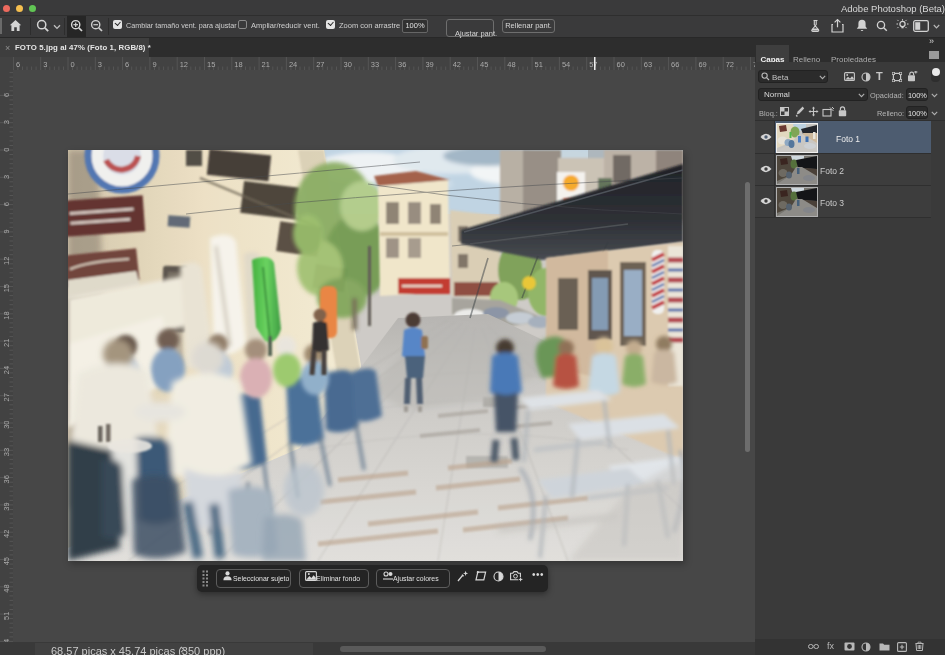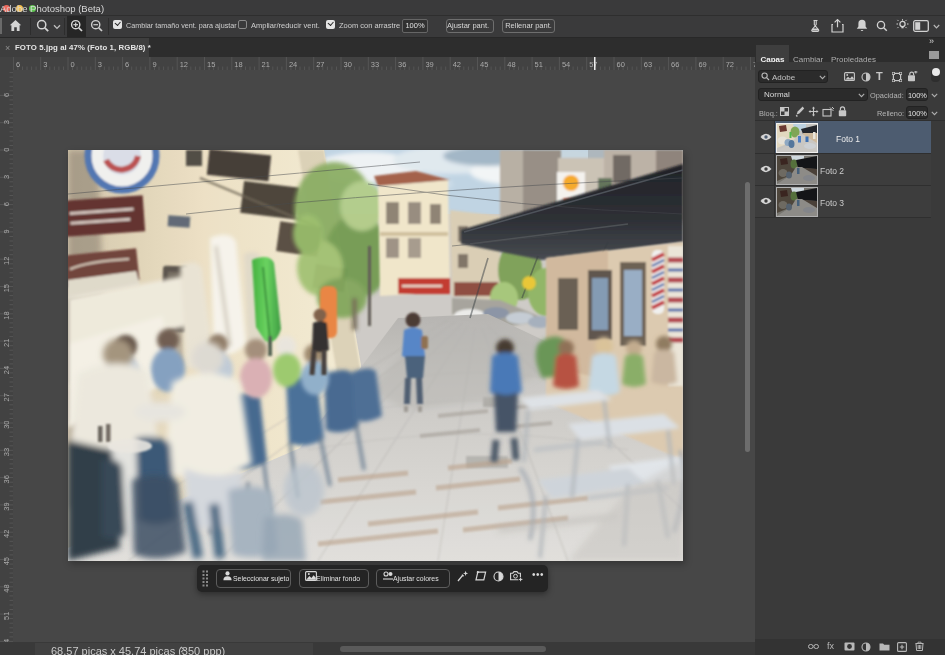--- a/index.html
+++ b/index.html
@@ -3,21 +3,21 @@
 <meta charset="utf-8">
 <style>
   * { margin:0; padding:0; box-sizing:border-box; }
   html,body { width:945px; height:655px; overflow:hidden; background:#474747;
     font-family:"Liberation Sans", sans-serif; -webkit-font-smoothing:antialiased; }
   .abs { position:absolute; }
   #stage { position:relative; width:945px; height:655px; }
   
   #titlebar { left:0; top:0; width:945px; height:15px; background:#3a3a3b; }
   .tl { width:7px; height:7px; border-radius:50%; top:4.5px; }
-  #title { width:945px; text-align:left; top:2.5px; font-size:9.5px; color:#d8d8d8; }
+  #title { width:945px; text-align:right; top:2.5px; font-size:9.5px; color:#d8d8d8; }
   
   #optbar { left:0; top:15px; width:945px; height:23px; background:#3a3a3b; border-top:1px solid #2e2e2e; border-bottom:1px solid #282828;}
   .optlabel { font-size:7.5px; color:#cfcfcf; top:21px; white-space:nowrap; }
   .cb { width:9px; height:9px; border-radius:2px; top:19.5px; }
   .cb.on { background:#e4e4e4; }
   .cb.on:after { content:""; position:absolute; left:2px; top:1.5px; width:4px; height:2.5px; border-left:1.4px solid #222; border-bottom:1.4px solid #222; transform:rotate(-50deg); }
   .cb.off { border:1px solid #8a8a8a; background:transparent; }
   .optbtn { font-size:7.5px; color:#d6d6d6; border:1px solid #6e6e6e; border-radius:3px; height:14px; line-height:12px; top:19px; padding:0 7px; background:#3a3a3b; white-space:nowrap;}
   #pctbox { font-size:7.5px; color:#e0e0e0; border:1px solid #666; border-radius:2px; height:14px; line-height:12px; top:19px; width:26px; text-align:center; background:#313131; }
   .vsep { width:1px; height:17px; background:#2d2d2d; top:18px; }
@@ -85,21 +85,21 @@
     <line x1="3.4" y1="5.7" x2="8" y2="5.7" stroke="#cfcfcf" stroke-width="1.2"></line>
   </svg>
   <div class="vsep abs" style="left:108px;"></div>
   <div class="cb on abs" style="left:113px;"></div>
   <div class="optlabel abs" style="left:126px;font-size:7.2px;">Cambiar tamaño vent. para ajustar</div>
   <div class="cb off abs" style="left:238px;"></div>
   <div class="optlabel abs" style="left:251px;">Ampliar/reducir vent.</div>
   <div class="cb on abs" style="left:326px;"></div>
   <div class="optlabel abs" style="left:339px;text-align:right;">Zoom con arrastre</div>
   <div id="pctbox" class="abs" style="left:402px;">100%</div>
-  <div class="optbtn abs" style="left:446px;width:48px;text-align:left;padding:0;">Ajustar pant.</div>
+  <div class="optbtn abs" style="left:446px;width:48px;text-align:right;padding:8px;">Ajustar pant.</div>
   <div class="optbtn abs" style="left:502px;width:53px;text-align:center;padding:0;">Rellenar pant.</div>
   
   <svg class="abs" style="left:809px;top:20px;" width="13" height="12" viewBox="0 0 13 12">
     <path d="M4.5 0.5 h4 M5.3 0.5 v4 L9.6 10 a1 1 0 0 1 -0.9 1.4 H3.8 a1 1 0 0 1 -0.9 -1.4 L7.2 4.5 v-4" fill="none" stroke="#d2d2d2" stroke-width="1.1"></path>
     <path d="M3.4 8.5 L9.1 8.5 L10 10.4 L2.6 10.4 Z" fill="#d2d2d2"></path>
   </svg>
   <svg class="abs" style="left:831px;top:19px;" width="13" height="14" viewBox="0 0 13 14">
     <path d="M2 5.5 h-1 v7.5 h11 v-7.5 h-1" fill="none" stroke="#d2d2d2" stroke-width="1.2"></path>
     <path d="M6.5 0.8 v7.5" stroke="#d2d2d2" stroke-width="1.2"></path>
     <path d="M3.6 3.4 L6.5 0.6 L9.4 3.4" fill="none" stroke="#d2d2d2" stroke-width="1.2"></path>
@@ -552,32 +552,32 @@
     <circle cx="5.5" cy="6.2" r="1.9" fill="none" stroke="#d8d8d8" stroke-width="1"></circle>
     <circle cx="10.6" cy="9.4" r="2.4" fill="#242424"></circle>
     <path d="M10.6 7.6 v3.6 M8.8 9.4 h3.6" stroke="#d8d8d8" stroke-width="1"></path>
   </svg>
   <div class="abs" style="left:532px;top:569px;font-size:10px;color:#d8d8d8;letter-spacing:0.5px;">•••</div>
 
   
   <div id="paneltop" class="abs"></div>
   <div class="abs" style="left:929px;top:36px;font-size:9px;color:#d2d2d2;letter-spacing:-1px;">»</div>
   <div class="abs ptab" style="left:756px;top:45px;width:33px;background:#3e3e3e;color:#f0f0f0;font-weight:bold;text-align:center;">Capas</div>
-  <div class="abs ptab" style="left:793px;top:45px;color:#b0b0b0;">Cambiar</div>
+  <div class="abs ptab" style="left:793px;top:45px;color:#b0b0b0;">Relleno</div>
   <div class="abs ptab" style="left:831px;top:45px;color:#b0b0b0;">Propiedades</div>
   <div class="abs" style="left:929px;top:51px;width:10px;height:8px;background:#9a9a9a;"></div>
   <div id="panel" class="abs"></div>
 
   
   <div class="abs darkbox" style="left:758px;top:70px;width:70px;height:13px;"></div>
   <svg class="abs" style="left:761px;top:72px;" width="9" height="9" viewBox="0 0 9 9">
     <circle cx="3.6" cy="3.6" r="2.6" fill="none" stroke="#bbbbbb" stroke-width="1.1"></circle>
     <line x1="5.6" y1="5.6" x2="8" y2="8" stroke="#bbbbbb" stroke-width="1.2"></line>
   </svg>
-  <div class="abs ptext" style="left:772px;top:72.5px;font-size:8px;">Adobe</div>
+  <div class="abs ptext" style="left:772px;top:72.5px;font-size:8px;">Beta</div>
   <svg class="abs" style="left:819px;top:74.5px;" width="7" height="5" viewBox="0 0 7 5">
     <path d="M0.8 0.8 L3.5 3.6 L6.2 0.8" fill="none" stroke="#b0b0b0" stroke-width="1.1"></path>
   </svg>
   <svg class="abs" style="left:844px;top:72px;" width="11" height="9" viewBox="0 0 11 9">
     <rect x="0.6" y="0.6" width="9.8" height="7.8" rx="1" fill="none" stroke="#c6c6c6" stroke-width="1.1"></rect>
     <circle cx="3.2" cy="3" r="0.9" fill="#c6c6c6"></circle>
     <path d="M1.5 7.5 L4 4.8 L6 6.6 L8 4.2 L9.7 6.2 V7.6 H1.5 Z" fill="#c6c6c6"></path>
   </svg>
   <svg class="abs" style="left:861px;top:71.5px;" width="10" height="10" viewBox="0 0 10 10">
     <circle cx="5" cy="5" r="4" fill="none" stroke="#c6c6c6" stroke-width="1.1"></circle>

